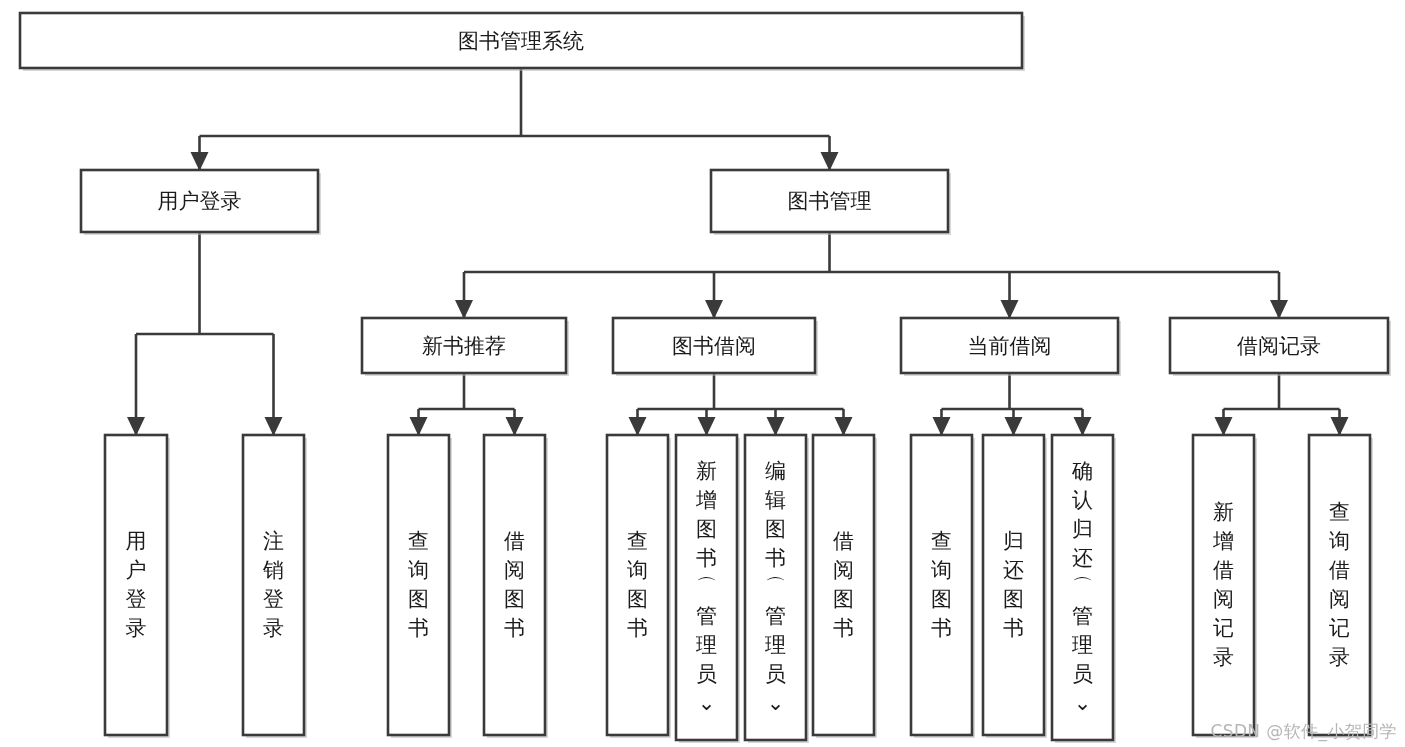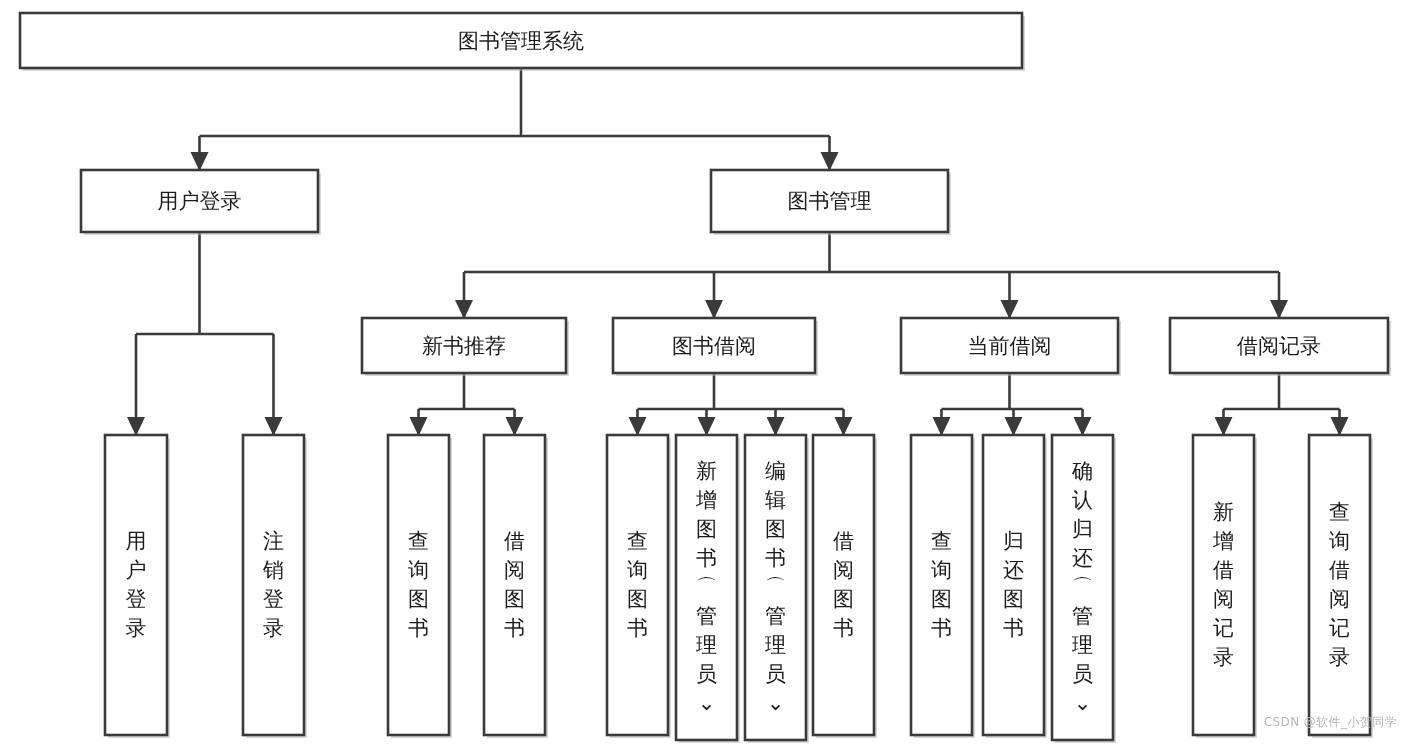--- a/index.html
+++ b/index.html
@@ -53,23 +53,23 @@
   }
   .node-label-v {
     font-family: "DejaVu Sans", "Liberation Sans", sans-serif;
     font-size: 21px;
     fill: #1b1b1b;
     text-anchor: middle;
   }
   .watermark {
     position: absolute;
     right: 8px;
-    bottom: 16px;
-    font-family: "DejaVu Sans", "Liberation Sans", sans-serif;
-    font-size: 12px;
+    bottom: 4px;
+    font-family: "DejaVu Sans", "Liberation Sans", sans-serif;
+    font-size: 17px;
     color: #b6b6b6;
     letter-spacing: 0.4px;
     white-space: nowrap;
     pointer-events: none;
   }
 </style>
 </head>
 <body>
 
 <div id="diagram-root">

